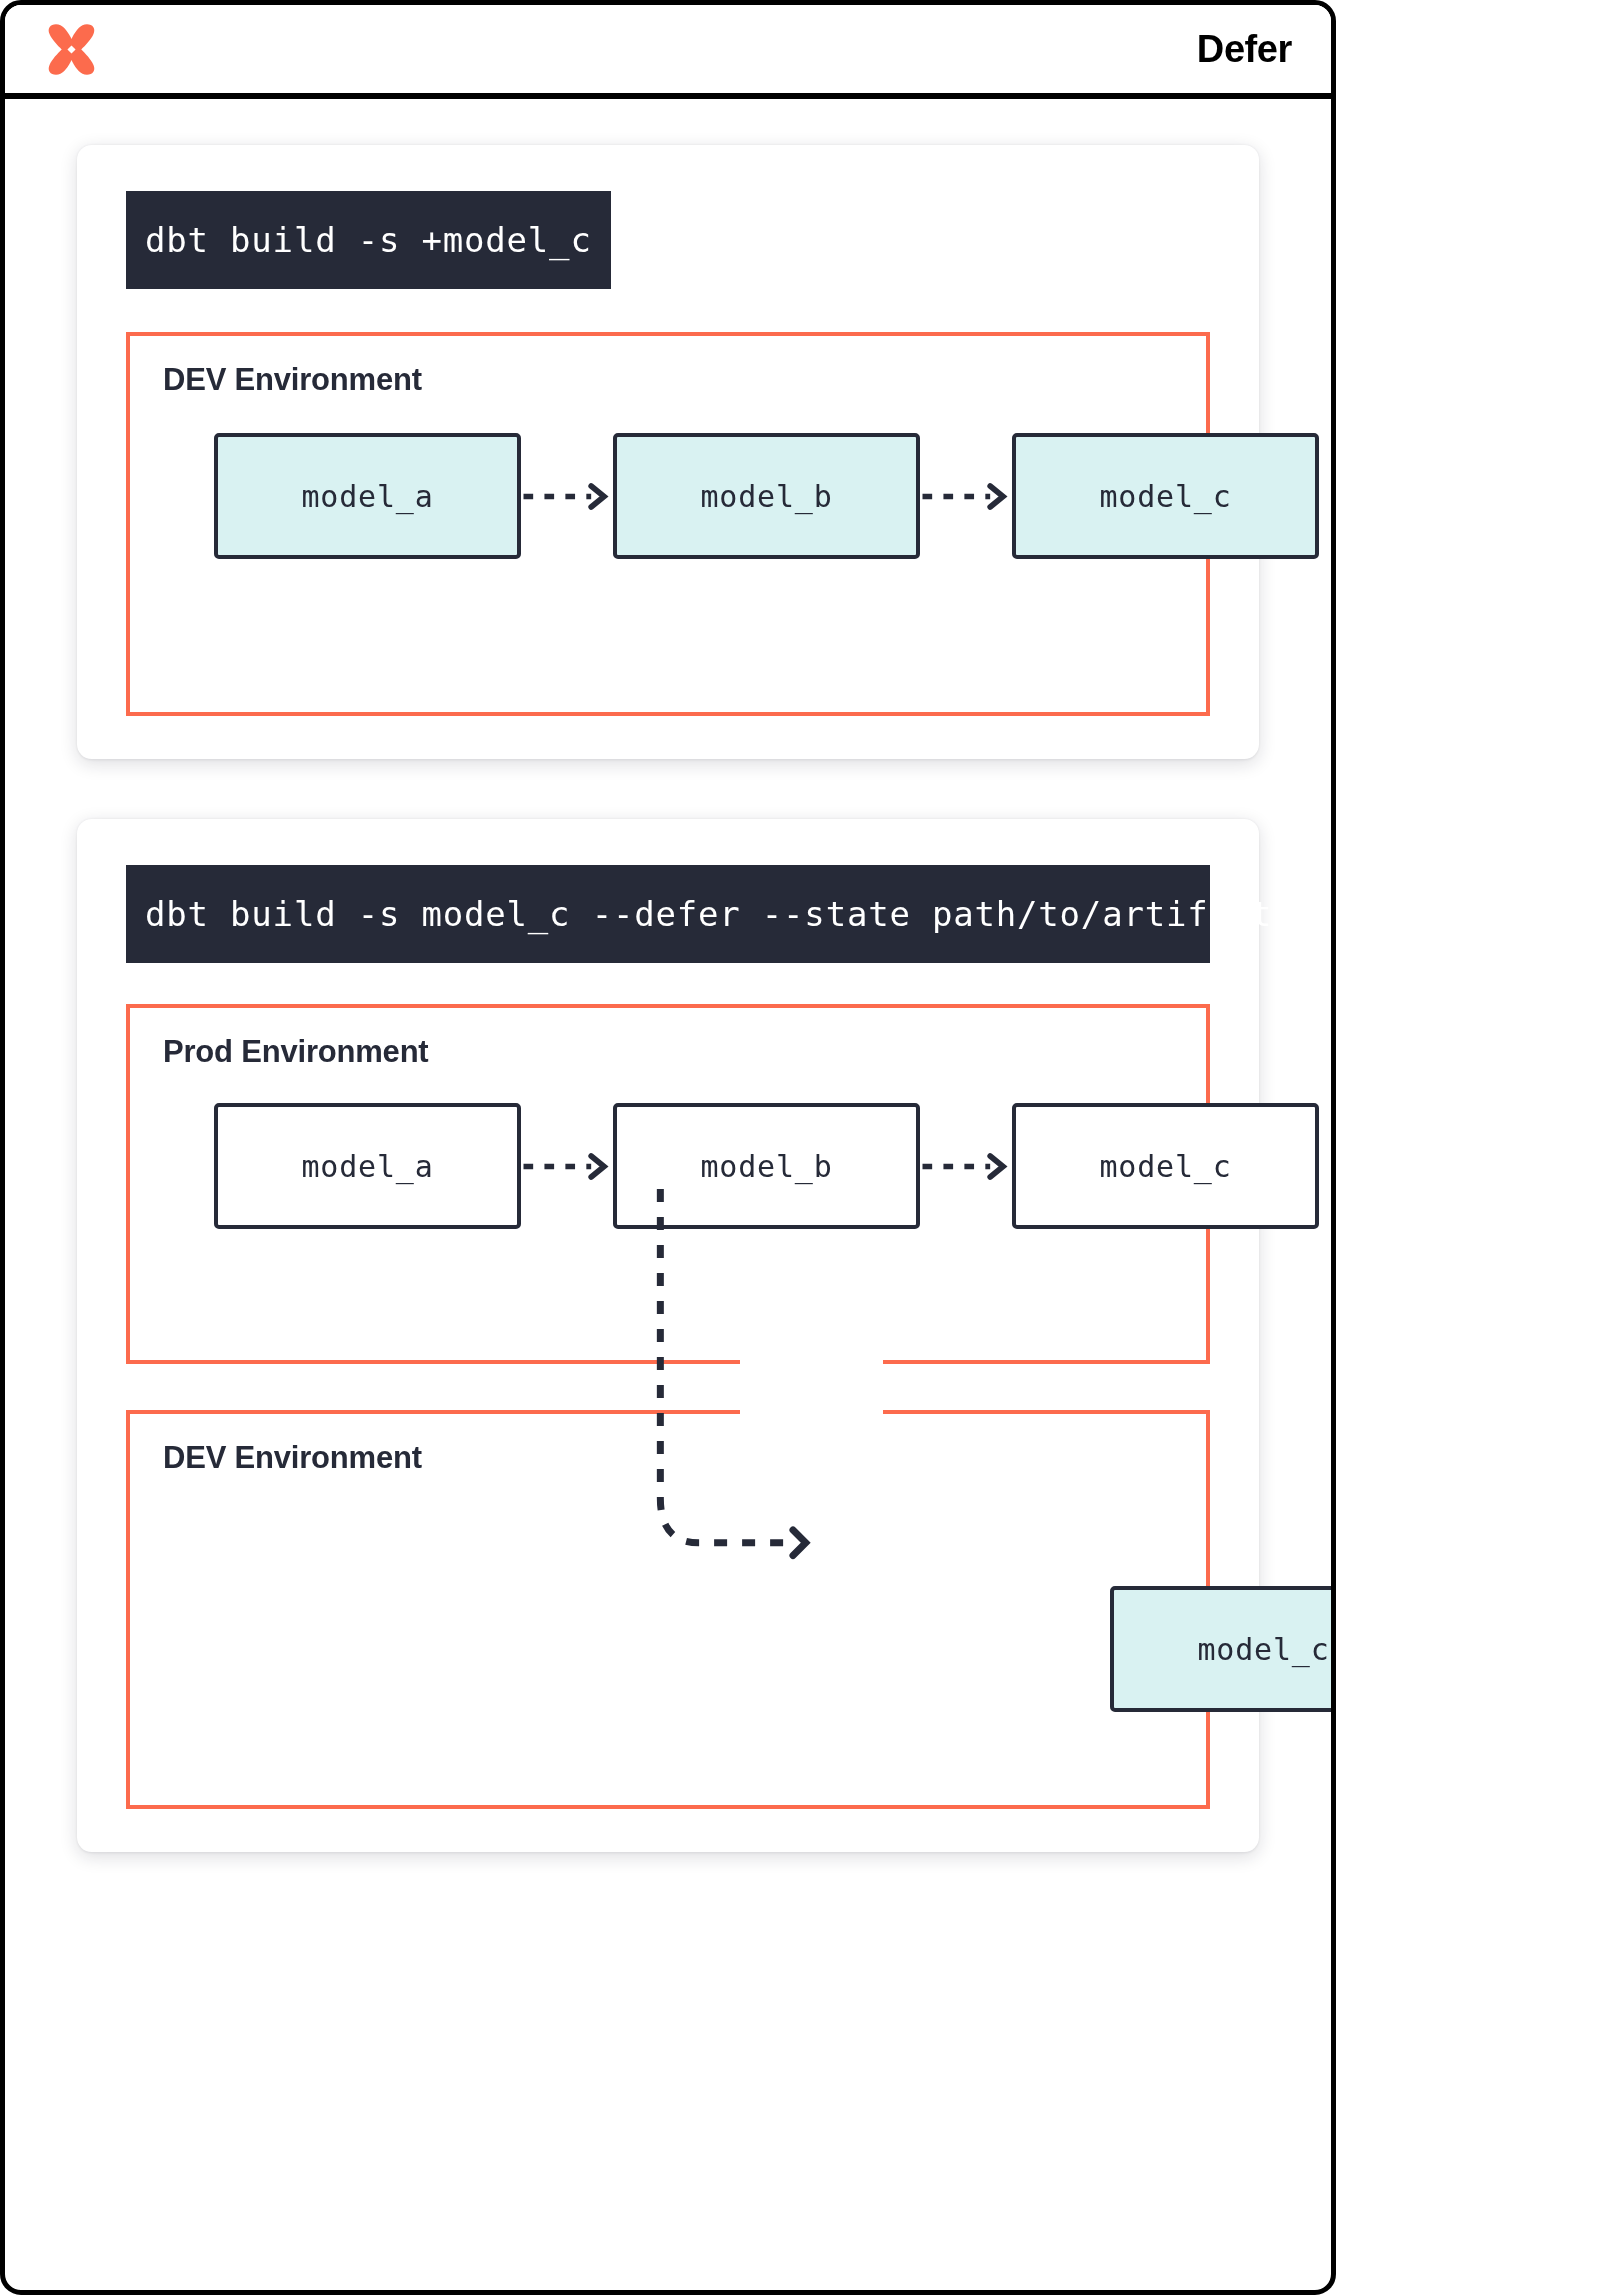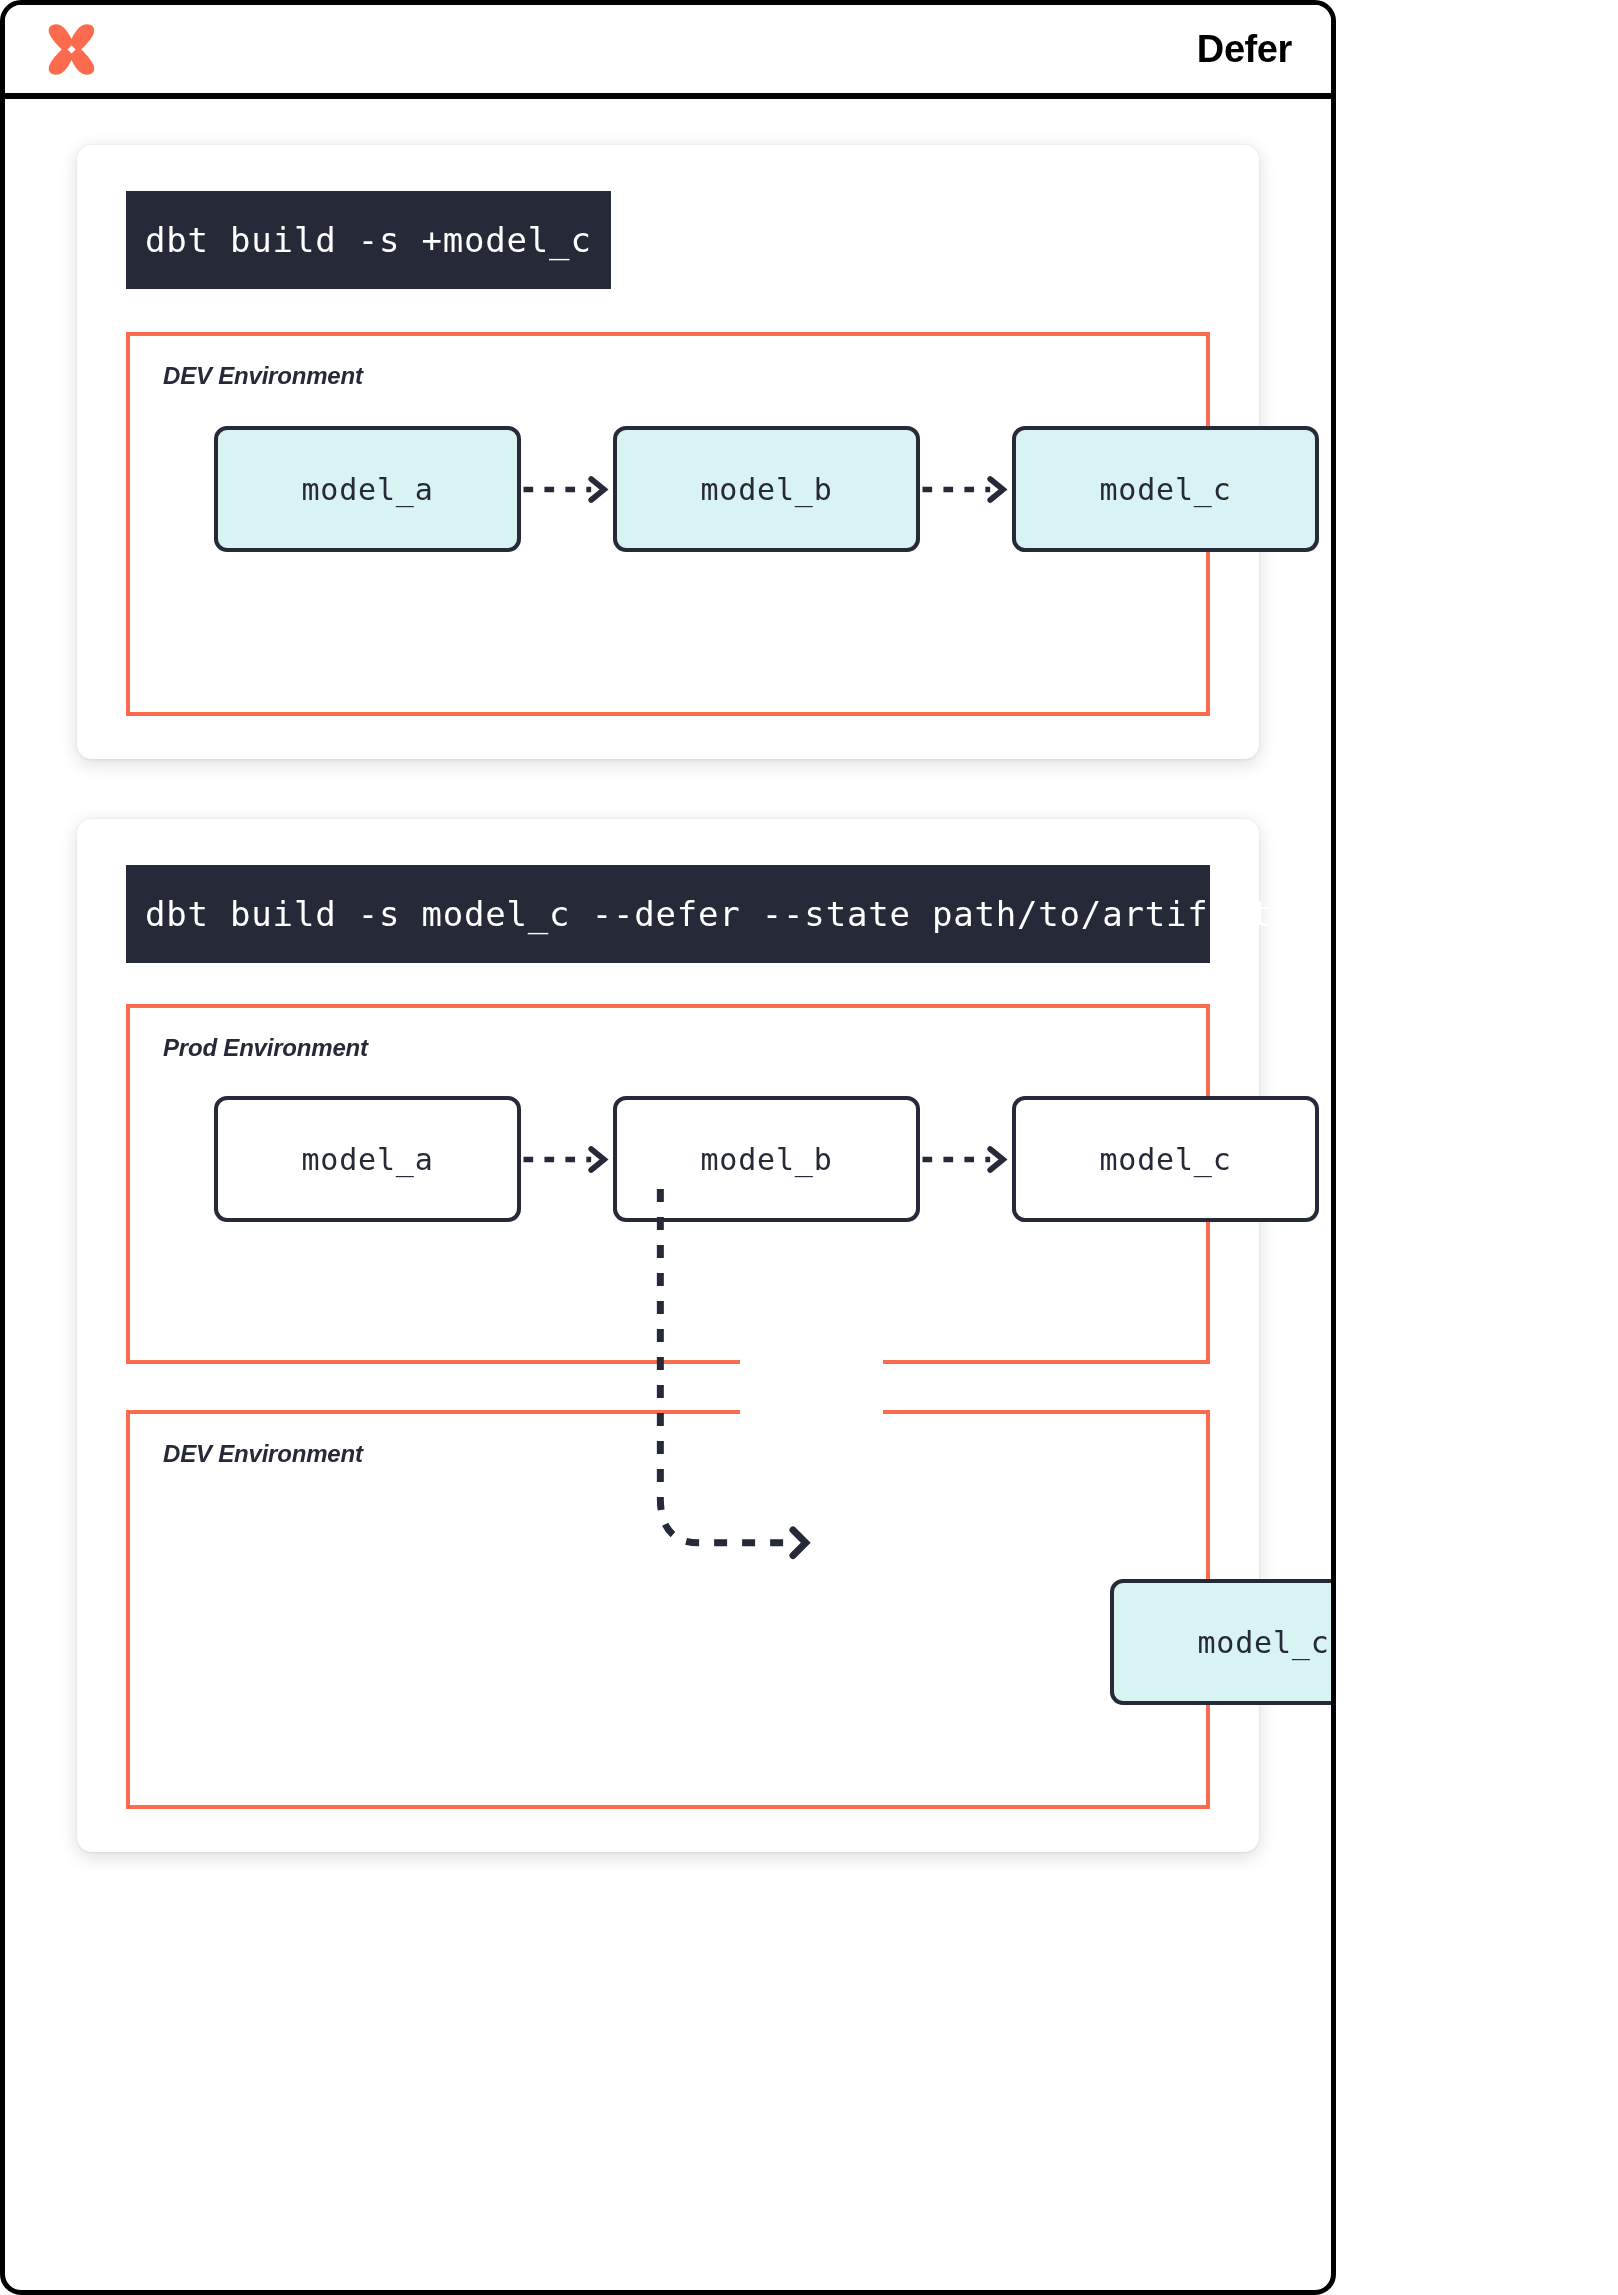--- a/index.html
+++ b/index.html
@@ -97,39 +97,38 @@
   }
   .code.full { display: block; }
 
   
   .env {
     position: relative;
     border: 4.1px solid #FC6B4D;
     padding: 28px 33px 33px 33px;
   }
   .env-label {
-    font-size: 24px;
-    font-style: italic;
+    font-size: 31px;
     font-weight: 600;
     color: #262A38;
     letter-spacing: -0.2px;
     line-height: 1;
   }
 
   
   .flow {
     display: flex;
     align-items: center;
     padding-left: 51px;
   }
   .node {
     width: 307px;
     height: 126px;
     border: 4.9px solid #262A38;
-    border-radius: 13px;
+    border-radius: 5px;
     display: flex;
     align-items: center;
     justify-content: center;
     font-family: "DejaVu Sans Mono", "Liberation Mono", monospace;
     font-size: 30px;
     color: #262A38;
     letter-spacing: 0.8px;
     background: #ffffff;
     flex: 0 0 auto;
   }

